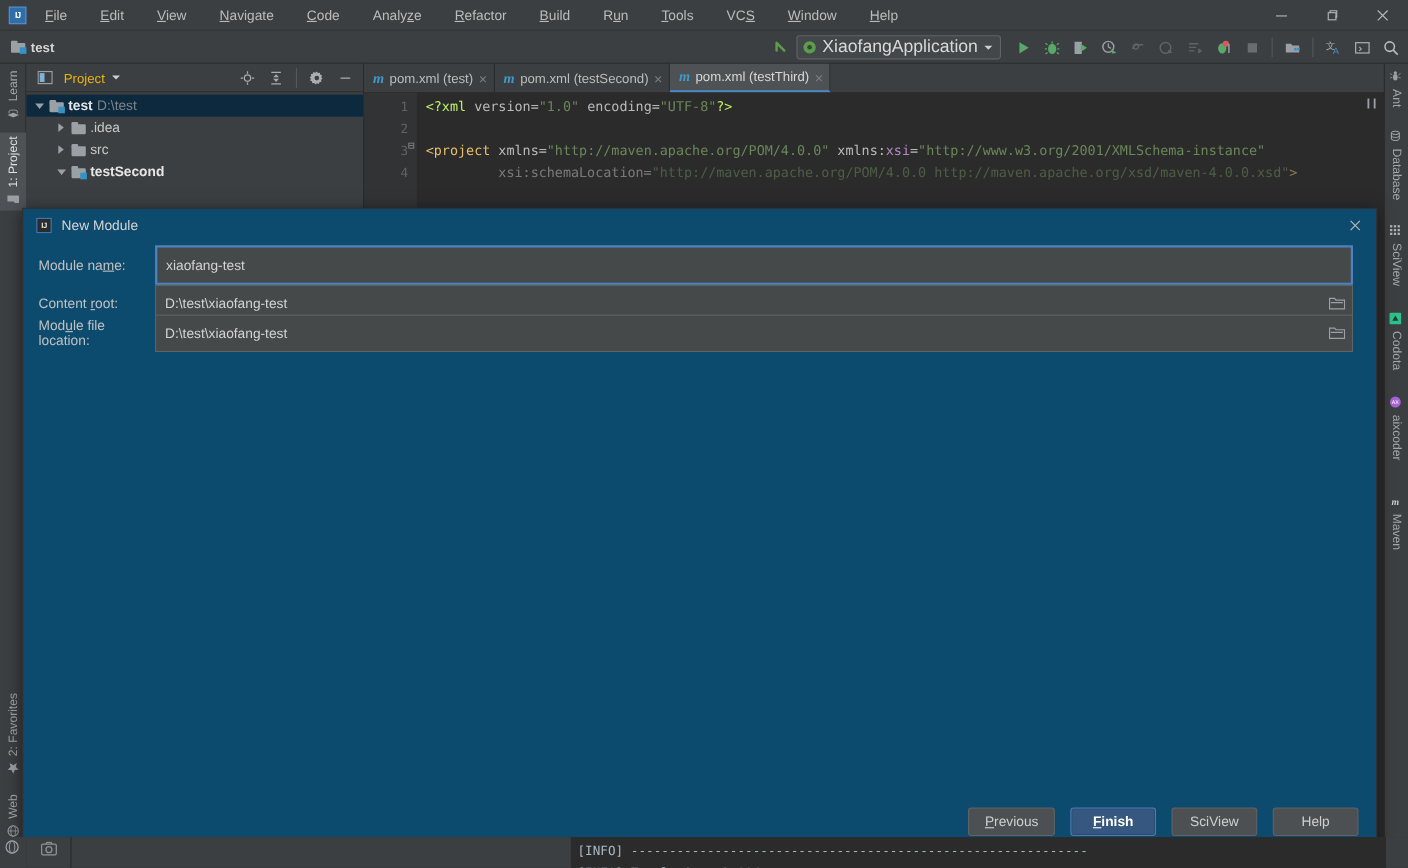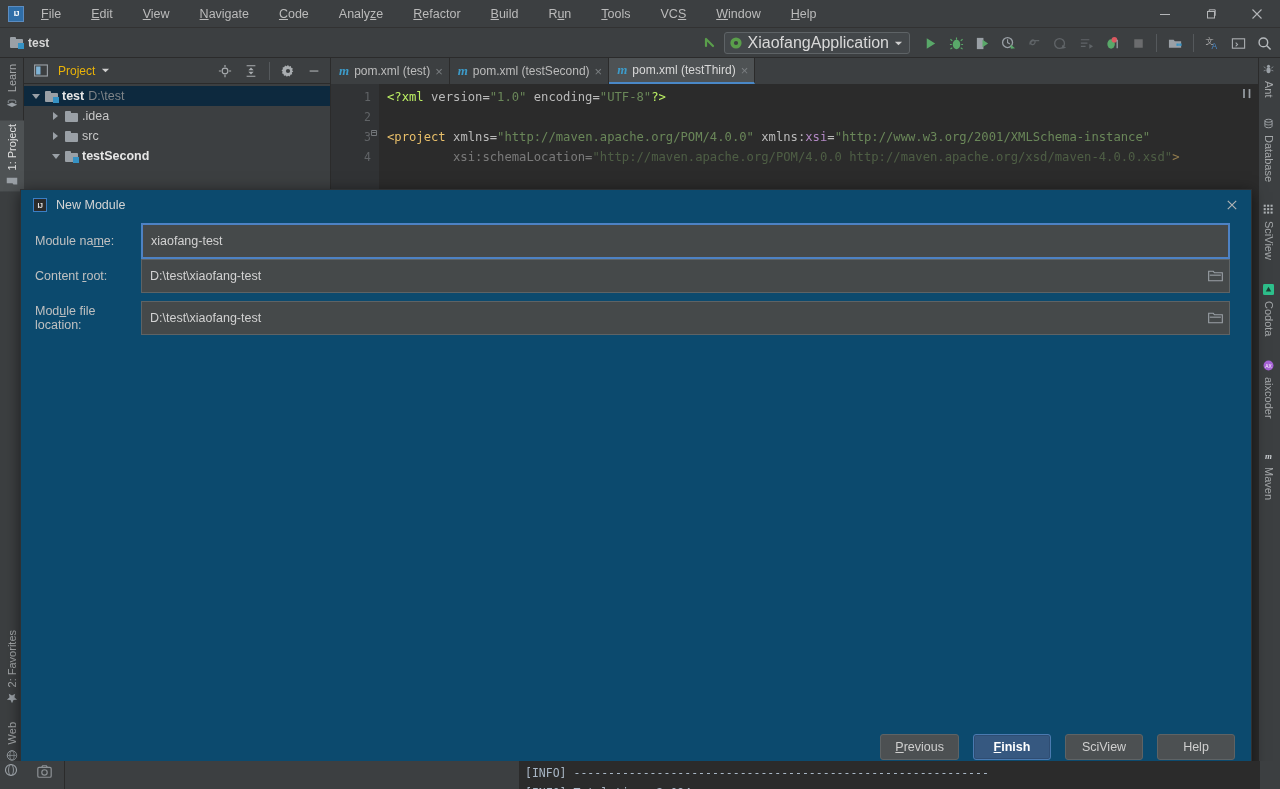--- a/index.html
+++ b/index.html
@@ -646,21 +646,21 @@
         <span>D:\test\xiaofang-test</span>
         <span class="br">
           <svg width="15" height="12" viewBox="0 0 16 13">
             <path d="M0.6 1.4 h5 l1.3 1.6 h8.5 v8.6 h-14.8 z" fill="none" stroke="#9aa0a6" stroke-width="1.2"></path>
             <path d="M1.8 5.6 h12" stroke="#9aa0a6" stroke-width="1.2"></path>
           </svg>
         </span>
       </div>
     </div>
 
-    <div class="frow" style="top:115px">
+    <div class="frow" style="top:100px">
       <div class="flabel">Mod<u>u</u>le file location:</div>
       <div class="finput" style="width:1089px">
         <span>D:\test\xiaofang-test</span>
         <span class="br">
           <svg width="15" height="12" viewBox="0 0 16 13">
             <path d="M0.6 1.4 h5 l1.3 1.6 h8.5 v8.6 h-14.8 z" fill="none" stroke="#9aa0a6" stroke-width="1.2"></path>
             <path d="M1.8 5.6 h12" stroke="#9aa0a6" stroke-width="1.2"></path>
           </svg>
         </span>
       </div>

